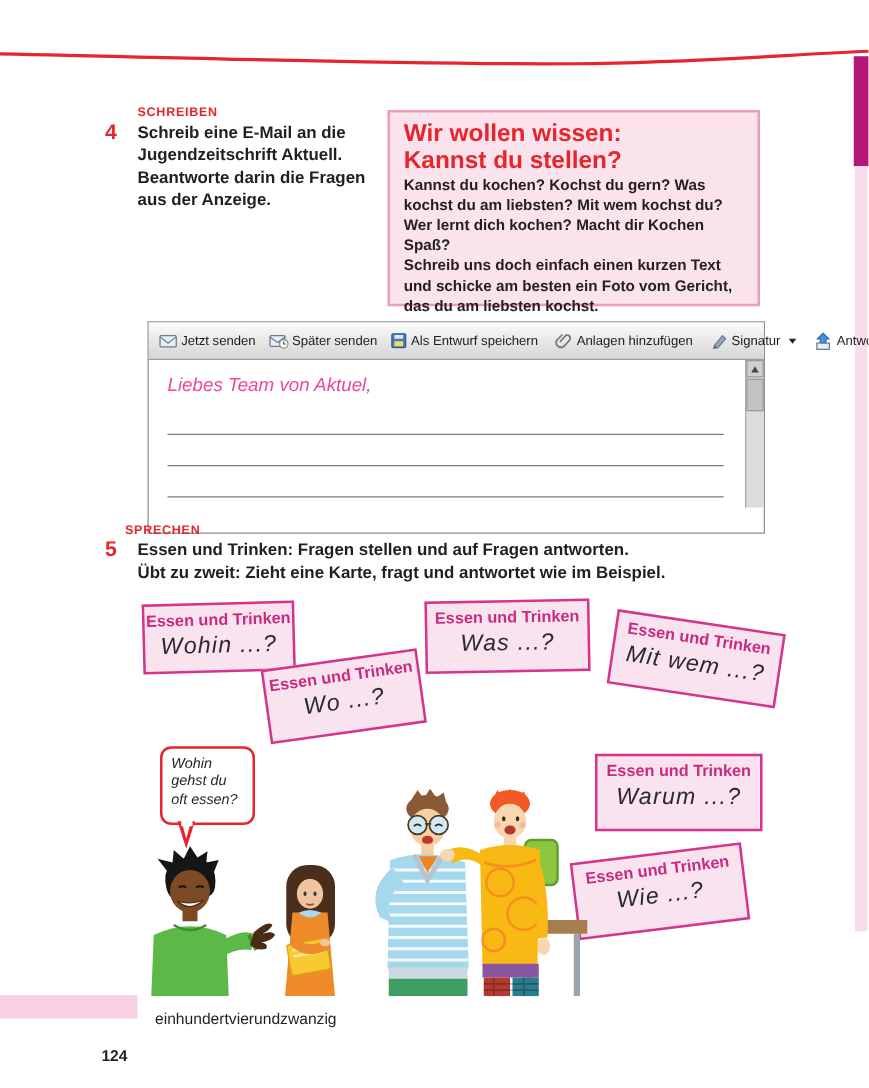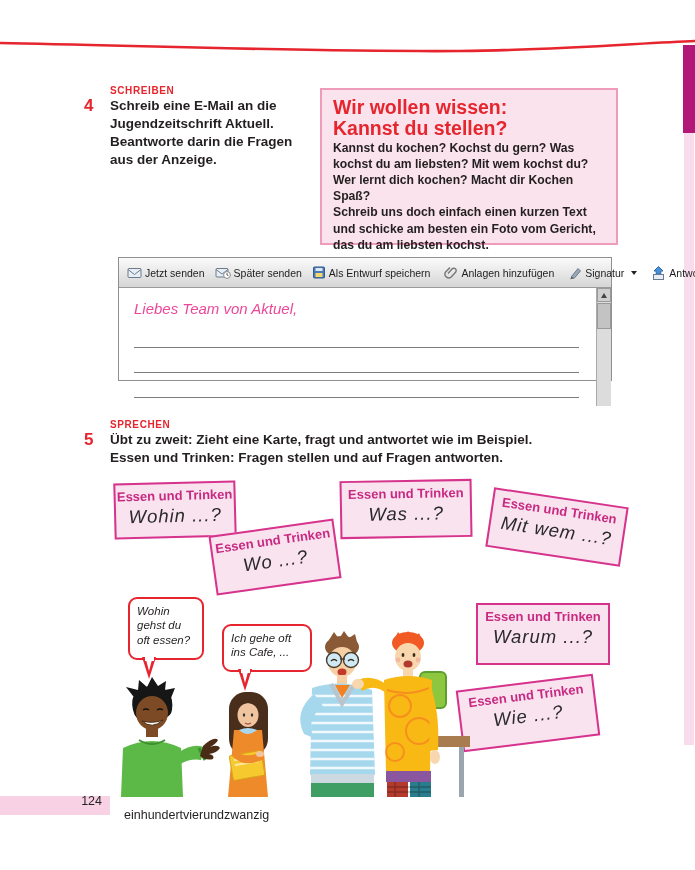--- a/index.html
+++ b/index.html
@@ -10,28 +10,28 @@
   .topline { position:absolute; left:0; top:0; width:695px; height:60px; }
   .side-tab { position:absolute; right:0; top:45px; width:12px; height:88px; background:#b21878; }
   .side-stripe { position:absolute; right:1px; top:133px; width:10px; height:612px; background:#f8dcec; }
 
   
   .skill { position:absolute; color:#e6252e; font-weight:bold; font-size:10px; letter-spacing:.6px; }
   .ex-num { position:absolute; color:#e6252e; font-weight:bold; font-size:17px; }
   .instr { position:absolute; color:#231f20; font-weight:bold; font-size:13.5px; line-height:1.33; }
 
   
-  .adbox { position:absolute; left:320px; top:88px; width:298px; height:157px;
+  .adbox { position:absolute; left:310px; top:88px; width:298px; height:157px;
            background:#fae3ec; border:2px solid #ef9cbb; padding:7px 11px; }
   .adbox h2 { color:#e6252e; font-size:19.5px; line-height:1.08; font-weight:bold; }
   .adbox p { color:#231f20; font-size:12.2px; font-weight:bold; line-height:1.32; margin-top:0; }
   .adbox .p1 { margin-top:1px; }
 
   
-  .mailwin { position:absolute; left:118px; top:257px; width:494px; height:124px;
+  .mailwin { position:absolute; left:118px; top:257px; width:494px; height:170px;
              border:1px solid #8f8f8f; background:#ffffff; }
   .toolbar { height:30px; background:linear-gradient(#fbfbfb,#d5d5d5); border-bottom:1px solid #9a9a9a;
              display:flex; align-items:center; padding:0 3px; }
   .tbtn { display:flex; align-items:center; gap:3px; font-size:10.5px; color:#1d1d1d;
           padding:2px 5px; white-space:nowrap; cursor:default; }
   .tsep { width:1px; height:20px; background:#9a9a9a; box-shadow:1px 0 0 #ffffff; margin:0 2px; }
   .dd { width:0; height:0; border-left:3.5px solid transparent; border-right:3.5px solid transparent;
         border-top:4.5px solid #222; margin-left:4px; }
   .mailbody { position:relative; height:118px; }
   .greeting { position:absolute; left:15px; top:12px; font-style:italic; font-size:15px; color:#ec4899; }
@@ -53,22 +53,22 @@
             padding:5px 7px; font-style:italic; font-size:11.5px; line-height:1.25; color:#231f20; }
   .tail { position:absolute; width:0; height:0; border-left:7px solid transparent;
           border-right:7px solid transparent; border-top:22px solid #e6252e; }
   .tail::after { content:""; position:absolute; left:-4.5px; top:-23px;
                  border-left:4.5px solid transparent; border-right:4.5px solid transparent;
                  border-top:15px solid #ffffff; }
   .tailmask { position:absolute; height:6px; background:#ffffff; }
 
   
   .footer-strip { position:absolute; left:0; top:796px; width:110px; height:19px; background:#f8d2e4; }
-  .page-num { position:absolute; left:0; top:792px; width:102px; height:19px; line-height:19px;
-              text-align:right; font-weight:normal; font-size:12.5px; color:#231f20;padding-left:28px; }
+  .page-num { position:absolute; left:0; top:836px; width:102px; height:19px; line-height:19px;
+              text-align:right; font-weight:bold; font-size:12.5px; color:#231f20;padding-left:28px; }
   .page-word { position:absolute; left:124px; top:796px; height:19px; line-height:19px;
                font-size:12.5px; color:#231f20;margin-top:10px; }
 
   .chars { position:absolute; left:95px; top:630px; }
 </style>
 </head>
 <body>
 
 <div class="page">
 
@@ -149,25 +149,25 @@
       <div class="rule" style="top:109px;"></div>
       <div class="scrollcol">
         <div class="scrollup">
             <span class="uparrow"></span>
           </div>
         <div class="scrollthumb"></div>
       </div>
     </div>
   </div>
 
-  <div class="skill" style="left:110px; top:419px;">SPRECHEN</div>
+  <div class="skill" style="left:100px; top:419px;">SPRECHEN</div>
   <div class="ex-num" style="left:84px; top:430px;">5</div>
   <div class="instr" style="left:110px; top:431px; width:510px;">
+    <div>Essen und Trinken: Fragen stellen und auf Fragen antworten.</div>
     <div>Übt zu zweit: Zieht eine Karte, fragt und antwortet wie im Beispiel.</div>
-    <div>Essen und Trinken: Fragen stellen und auf Fragen antworten.</div>
   </div>
 
   <div class="card" style="left:114px; top:482px; width:122px; height:56px; transform:rotate(-1.5deg);">
     <div class="card-title">Essen und Trinken</div>
     <div class="card-q">Wohin ...?</div>
   </div>
   <div class="card" style="left:212px; top:527px; width:126px; height:60px; transform:rotate(-8deg);">
     <div class="card-title">Essen und Trinken</div>
     <div class="card-q">Wo ...?</div>
   </div>
@@ -185,25 +185,20 @@
   </div>
   <div class="card" style="left:459px; top:682px; width:138px; height:62px; transform:rotate(-7deg);">
     <div class="card-title">Essen und Trinken</div>
     <div class="card-q">Wie ...?</div>
   </div>
 
   <div class="bubble" style="left:128px; top:597px; width:76px; height:63px;">
     <span>Wohin gehst du oft essen?</span>
     <span class="tail" style="left:12px; bottom:-21px;"></span>
     <span class="tailmask" style="left:15px; bottom:-3px; width:9px;"></span>
-  </div>
-  <div class="bubble" style="left:222px; top:624px; width:90px; height:48px;">
-    <span>Ich gehe oft ins Cafe, ...</span>
-    <span class="tail" style="left:14px; bottom:-21px;"></span>
-    <span class="tailmask" style="left:17px; bottom:-3px; width:9px;"></span>
   </div>
 
   <svg class="chars" width="375" height="167" viewBox="0 0 375 167">
 
     <g>
       <rect x="325" y="42" width="26" height="36" rx="5" fill="#8dc63f" stroke="#5e9e2e" stroke-width="2"></rect>
       <rect x="334" y="78" width="7" height="28" fill="#9bbf3b"></rect>
       <rect x="320" y="106" width="55" height="11" fill="#a87c4f"></rect>
       <rect x="326" y="117" width="5" height="50" fill="#9aa5ad"></rect>
       <rect x="364" y="117" width="5" height="50" fill="#9aa5ad"></rect>

